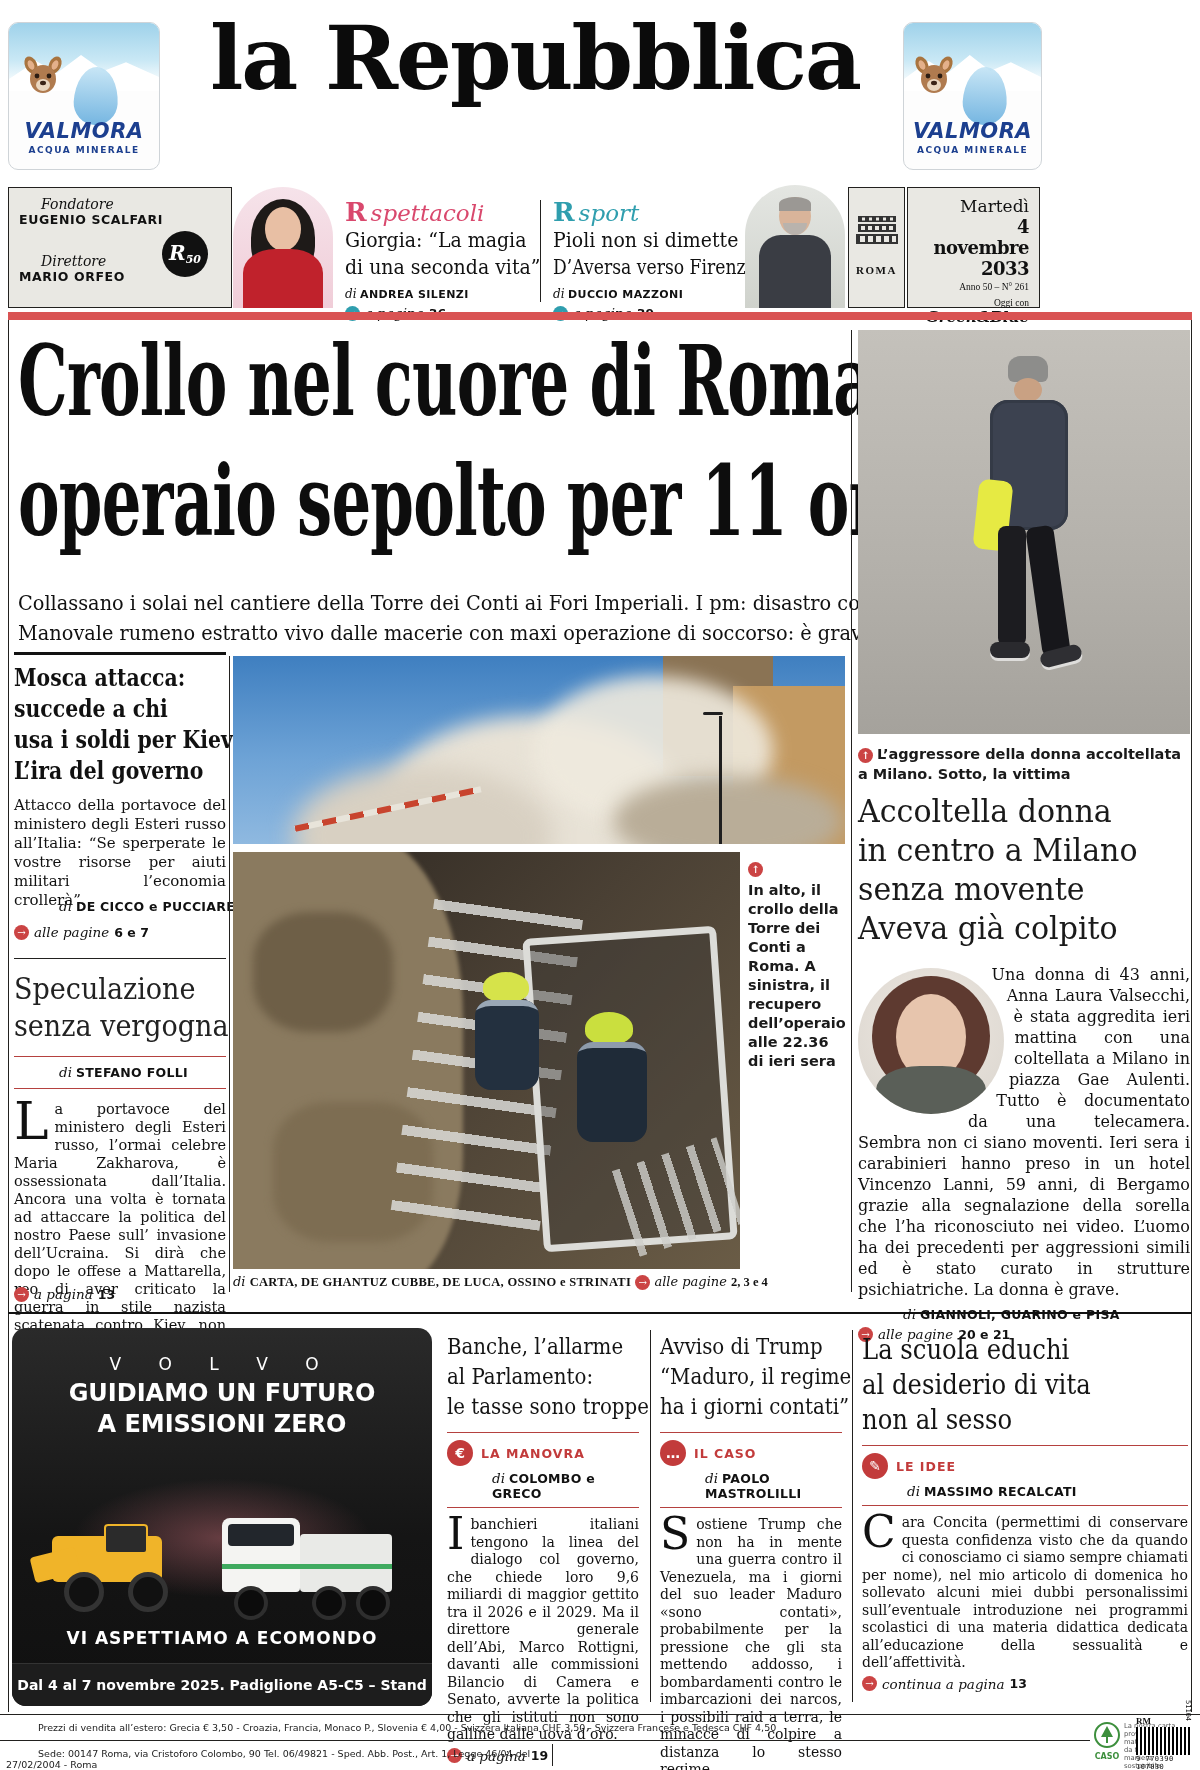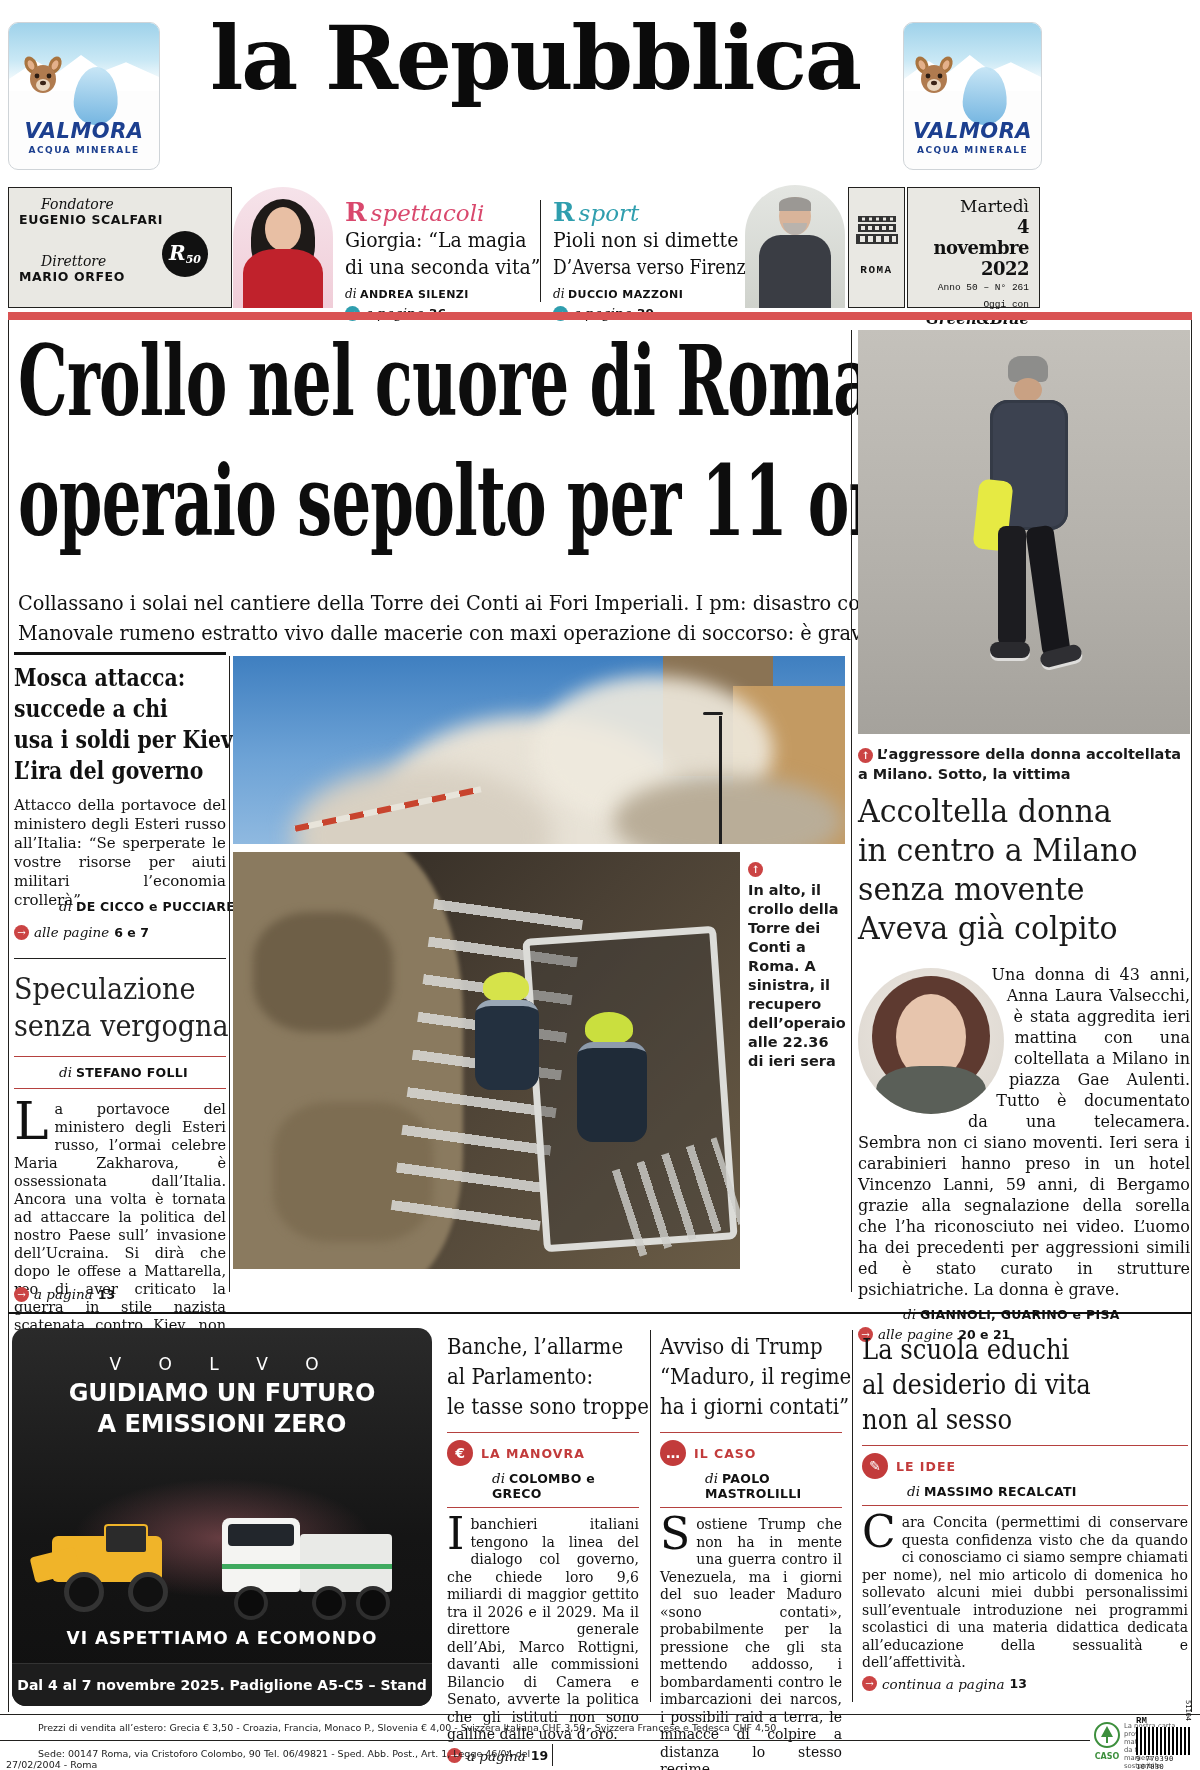--- a/index.html
+++ b/index.html
@@ -1,19 +1,19 @@
 <!DOCTYPE html>
 <html><head>
 <meta charset="utf-8">
 <style>
   html,body{margin:0;padding:0;background:#f2f2f0;}
   #page{position:relative;width:1200px;height:1770px;background:#ffffff;margin:0 auto;
         font-family:"DejaVu Serif",serif;color:#111;overflow:hidden;}
   .abs{position:absolute;}
-  .sans{font-family:Liberation Mono, monospace;}
+  .sans{font-family:Liberation Serif, serif;}
   .it{font-style:italic;}
   .b{font-weight:bold;}
   
   .valmora{border:1px solid #cfd4d8;border-radius:10px;overflow:hidden;background:#fdfdfd;}
   .valmora .sky{position:absolute;left:0;top:0;right:0;height:62px;
     background:linear-gradient(180deg,#9fd2ea 0%,#c9e8f5 60%,#ffffff 100%);}
   .valmora .mountain{position:absolute;left:0;top:28px;width:100%;height:40px;background:#ffffff;
     clip-path:polygon(0 70%,18% 25%,32% 55%,48% 10%,63% 50%,78% 28%,100% 65%,100% 100%,0 100%);}
   .valmora .drop{position:absolute;left:50%;top:44px;width:44px;height:58px;margin-left:-10px;
     background:linear-gradient(180deg,#bfe2f4,#5da9dc);border-radius:50% 50% 50% 50%/62% 62% 38% 38%;
@@ -237,21 +237,21 @@
         <rect x="12" y="22" width="5" height="6" fill="#e9e8e3"></rect>
         <rect x="20" y="22" width="5" height="6" fill="#e9e8e3"></rect>
         <rect x="28" y="22" width="5" height="6" fill="#e9e8e3"></rect>
         <rect x="36" y="22" width="4" height="6" fill="#e9e8e3"></rect>
     </svg>
     <div class="sans b" style="font-size:11px;letter-spacing:1.5px;margin-top:14px;">ROMA</div>
   </div>
 
   <div class="abs greybox" style="left:907px;top:187px;width:133px;height:121px;padding:8px 10px;text-align:right;">
     <div style="font-size:17px;">Martedì</div>
-    <div class="b" style="font-size:18px;letter-spacing:-.5px;">4 novembre 2022</div>
+    <div class="b" style="font-size:18px;letter-spacing:-.5px;">4 novembre 2033</div>
     <div class="sans" style="font-size:9.5px;margin-top:3px;">Anno 50 – N° 261</div>
     <div class="sans" style="font-size:9.5px;margin-top:6px;">Oggi con</div>
     <div class="b it" style="font-size:15px;">Green&amp;Blue</div>
     <div style="margin-top:4px;">
       <span class="sans" style="font-size:9px;">In Italia</span>
       <span class="b" style="font-size:16px;">€ 1,90</span>
     </div>
   </div>
 
   <div class="abs" style="left:8px;top:312px;width:1184px;height:8px;background:#d95353;"></div>
@@ -327,20 +327,27 @@
     <div class="abs" style="left:352px;top:160px;width:48px;height:32px;border-radius:50% 50% 40% 40%;background:#cadf3e;"></div>
     <div class="abs" style="left:344px;top:190px;width:70px;height:100px;border-radius:16px;background:#1f2b38;box-shadow:inset 0 20px 0 -14px #8e9bab;"></div>
     <div class="abs" style="left:390px;top:300px;width:110px;height:90px;background:repeating-linear-gradient(90deg,#cfcfcb 0 8px,transparent 8px 26px);transform:rotate(-18deg);opacity:.8;"></div>
   </div>
 
   <div class="abs" style="left:748px;top:858px;width:96px;">
     <span class="upArr">↑</span>
     <div class="capt" style="margin-top:4px;">In alto, il crollo della Torre dei Conti a Roma. A sinistra, il recupero dell’operaio alle 22.36 di ieri sera</div>
   </div>
 
+  <div class="abs" style="left:233px;top:1274px;width:610px;font-size:13px;">
+    <span class="it">di</span>
+    <span class="sans b" style="font-size:12.5px;letter-spacing:.3px;">CARTA, DE GHANTUZ CUBBE, DE LUCA, OSSINO e STRINATI</span>
+    <span class="circ-arrow redc" style="font-style:normal;">→</span>
+    <span class="it">alle pagine</span>
+    <span class="b sans" style="font-size:12.5px;">2, 3 e 4</span>
+  </div>
 
   <div class="abs hline" style="left:851px;top:330px;width:1px;height:962px;"></div>
 
   <div class="photo" style="left:858px;top:330px;width:332px;height:404px;background:linear-gradient(180deg,#c4c1bb 0%,#b3b0aa 60%,#a5a29c 100%);">
     <div class="abs" style="left:150px;top:26px;width:40px;height:26px;border-radius:12px 12px 6px 6px;background:#8d8d8b;"></div>
     <div class="abs" style="left:156px;top:48px;width:28px;height:24px;border-radius:50%;background:#c9a183;"></div>
     <div class="abs" style="left:132px;top:70px;width:78px;height:130px;border-radius:18px;background:#3c4250;box-shadow:inset 0 0 0 3px #343a46;"></div>
     <div class="abs" style="left:118px;top:150px;width:34px;height:70px;border-radius:10px;background:#e6ea43;transform:rotate(6deg);"></div>
     <div class="abs" style="left:140px;top:196px;width:28px;height:120px;background:#1c1c20;border-radius:8px;"></div>
     <div class="abs" style="left:176px;top:196px;width:28px;height:130px;background:#17171b;border-radius:8px;transform:rotate(-8deg);"></div>

